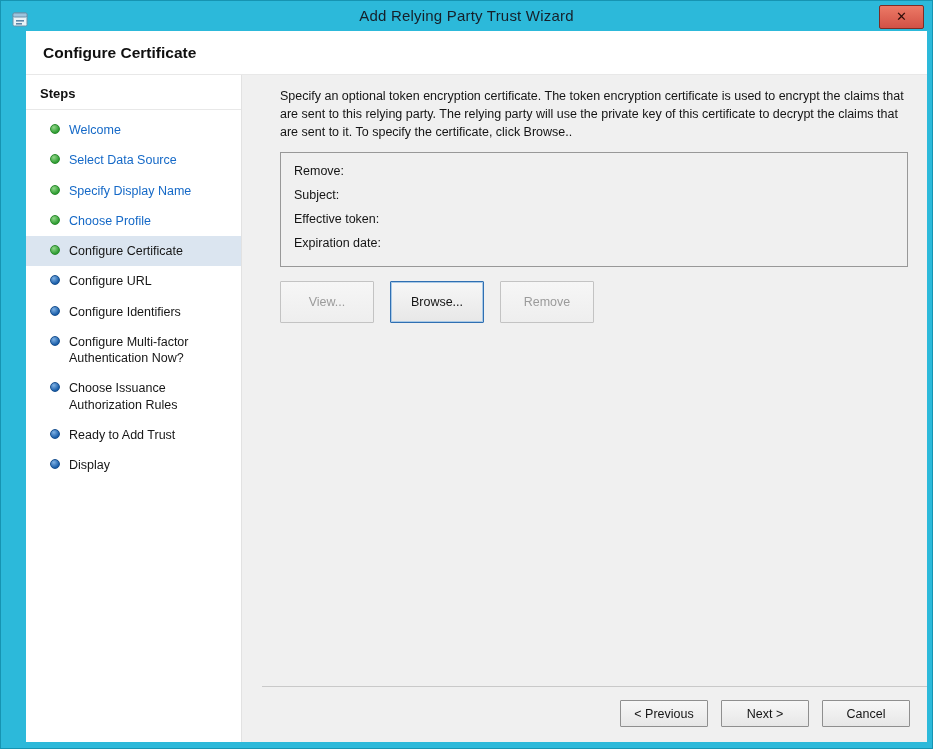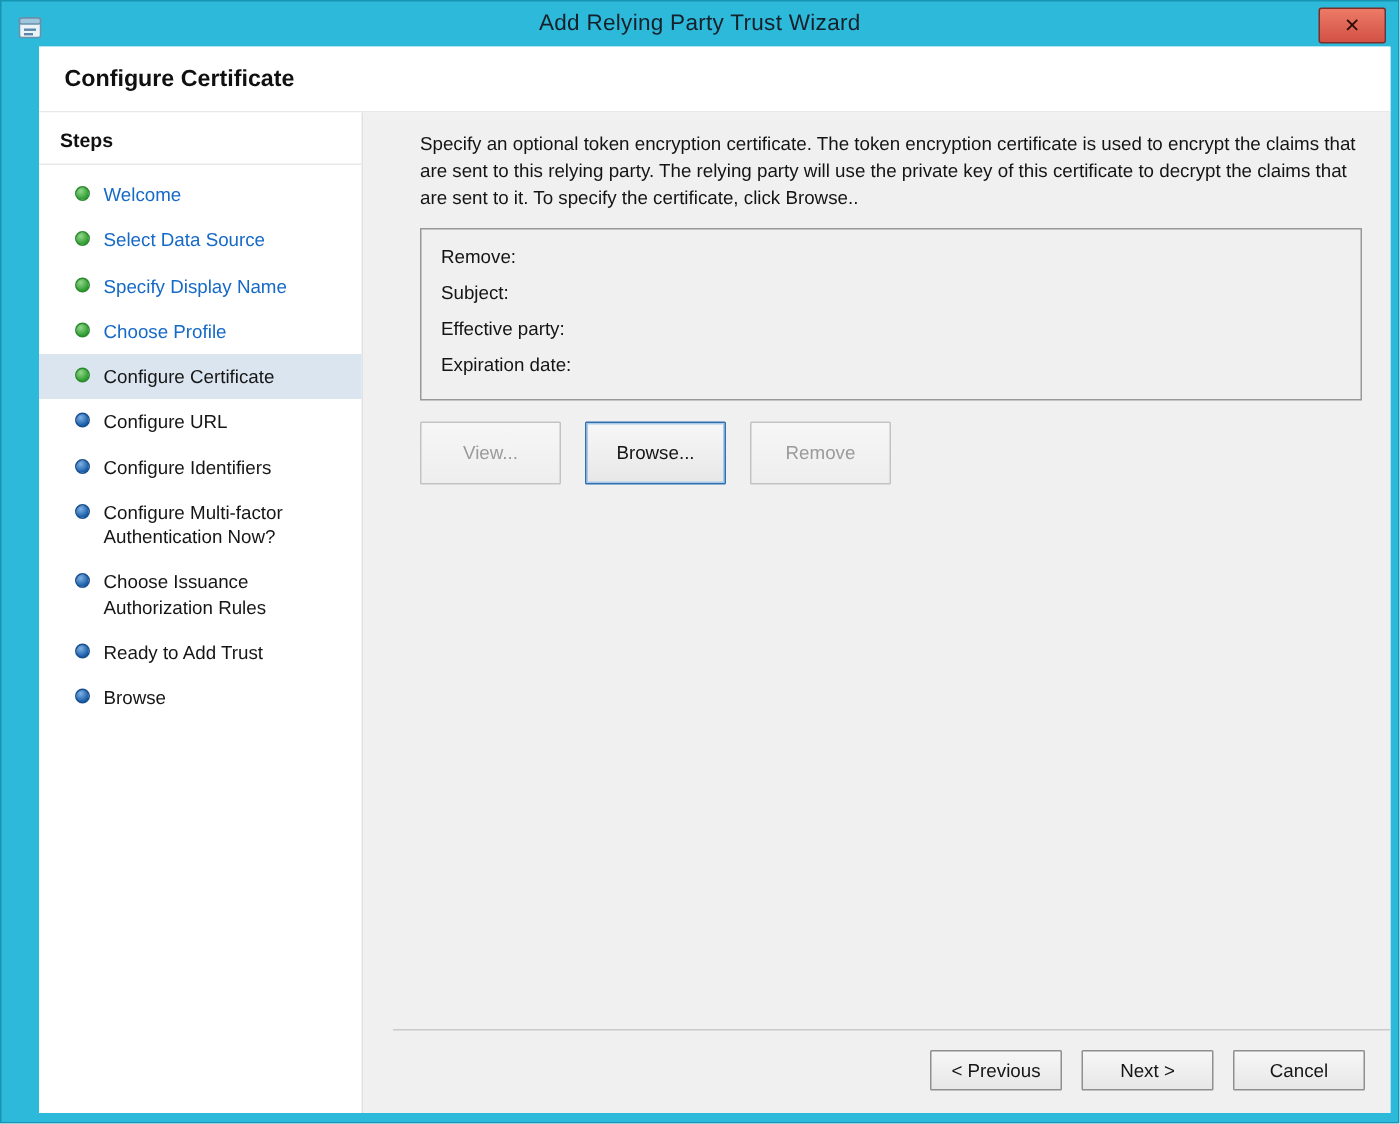--- a/index.html
+++ b/index.html
@@ -239,34 +239,34 @@
           <div class="step upcoming">
             <span class="dot"></span>
             <span class="step-label">Choose Issuance Authorization Rules</span>
           </div>
           <div class="step upcoming">
             <span class="dot"></span>
             <span class="step-label">Ready to Add Trust</span>
           </div>
           <div class="step upcoming">
             <span class="dot"></span>
-            <span class="step-label">Browse</span>
+            <span class="step-label">Display</span>
           </div>
 
         </div>
       </div>
 
       <div class="content">
         <div class="content-body">
           <p class="instructions">Specify an optional token encryption certificate.  The token encryption certificate is used to encrypt the claims that are sent to this relying party.  The relying party will use the private key of this certificate to decrypt the claims that are sent to it.  To specify the certificate, click Browse..</p>
 
           <div class="cert-box">
             <div class="cert-field">Remove:</div>
             <div class="cert-field">Subject:</div>
-            <div class="cert-field">Effective party:</div>
+            <div class="cert-field">Effective token:</div>
             <div class="cert-field">Expiration date:</div>
           </div>
 
           <div class="action-row">
             <button class="btn" disabled="">View...</button>
             <button class="btn focused">Browse...</button>
             <button class="btn" disabled="">Remove</button>
           </div>
         </div>
 

